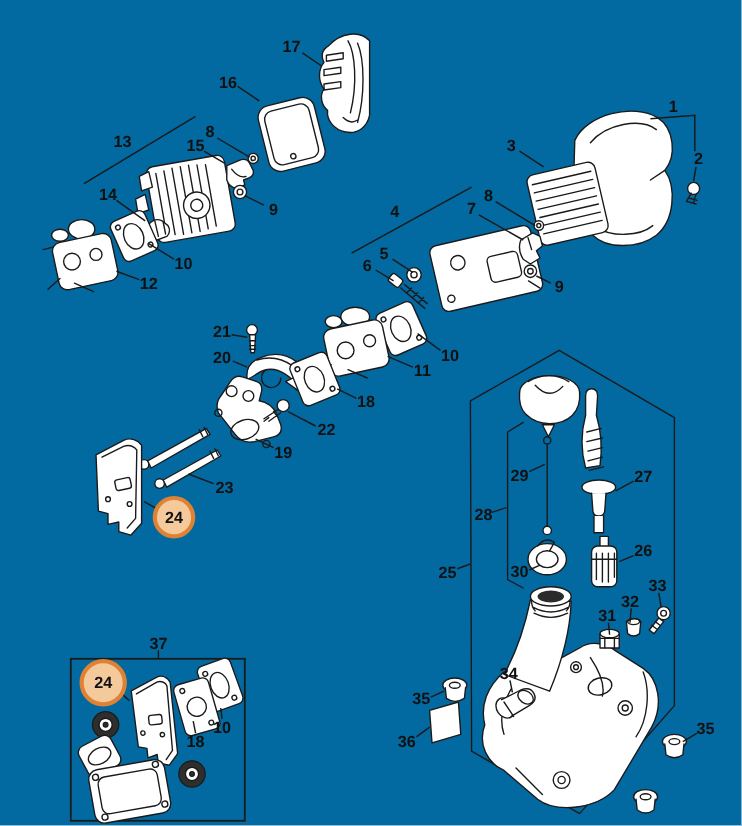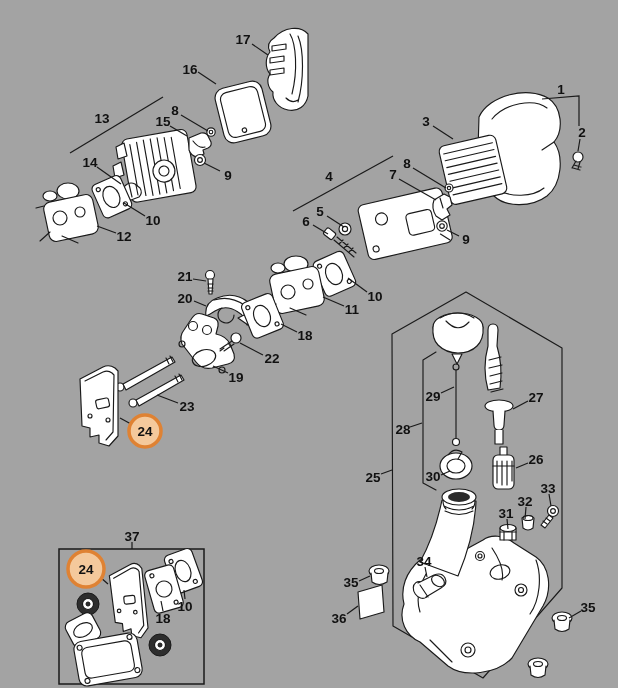--- a/index.html
+++ b/index.html
@@ -1,17 +1,17 @@
 <!DOCTYPE html>
 <html><head>
 <meta charset="utf-8">
 <style>
   html,body{margin:0;padding:0;background:#ffffff;}
   body{width:618px;height:688px;overflow:hidden;font-family:"Liberation Sans",sans-serif;}
-  #stage{position:relative;width:618px;height:688px;background:#a3a3a3;}
+  #stage{position:relative;width:618px;height:688px;background:#0369a1;}
   svg{display:block;}
   .ln{fill:none;stroke:#1a1a1a;stroke-width:1.15;stroke-linecap:round;stroke-linejoin:round;}
   .fw{fill:#ffffff;stroke:#1a1a1a;stroke-width:1.15;stroke-linejoin:round;stroke-linecap:round;}
   .dk{fill:#2e2e2e;stroke:#1a1a1a;stroke-width:1;}
   .leader{fill:none;stroke:#1a1a1a;stroke-width:1.2;}
   .part-num{font:bold 13.5px "Liberation Sans",sans-serif;fill:#111;text-anchor:middle;}
   .box{fill:none;stroke:#1a1a1a;stroke-width:1.5;}
 </style>
 </head>
 <body>

